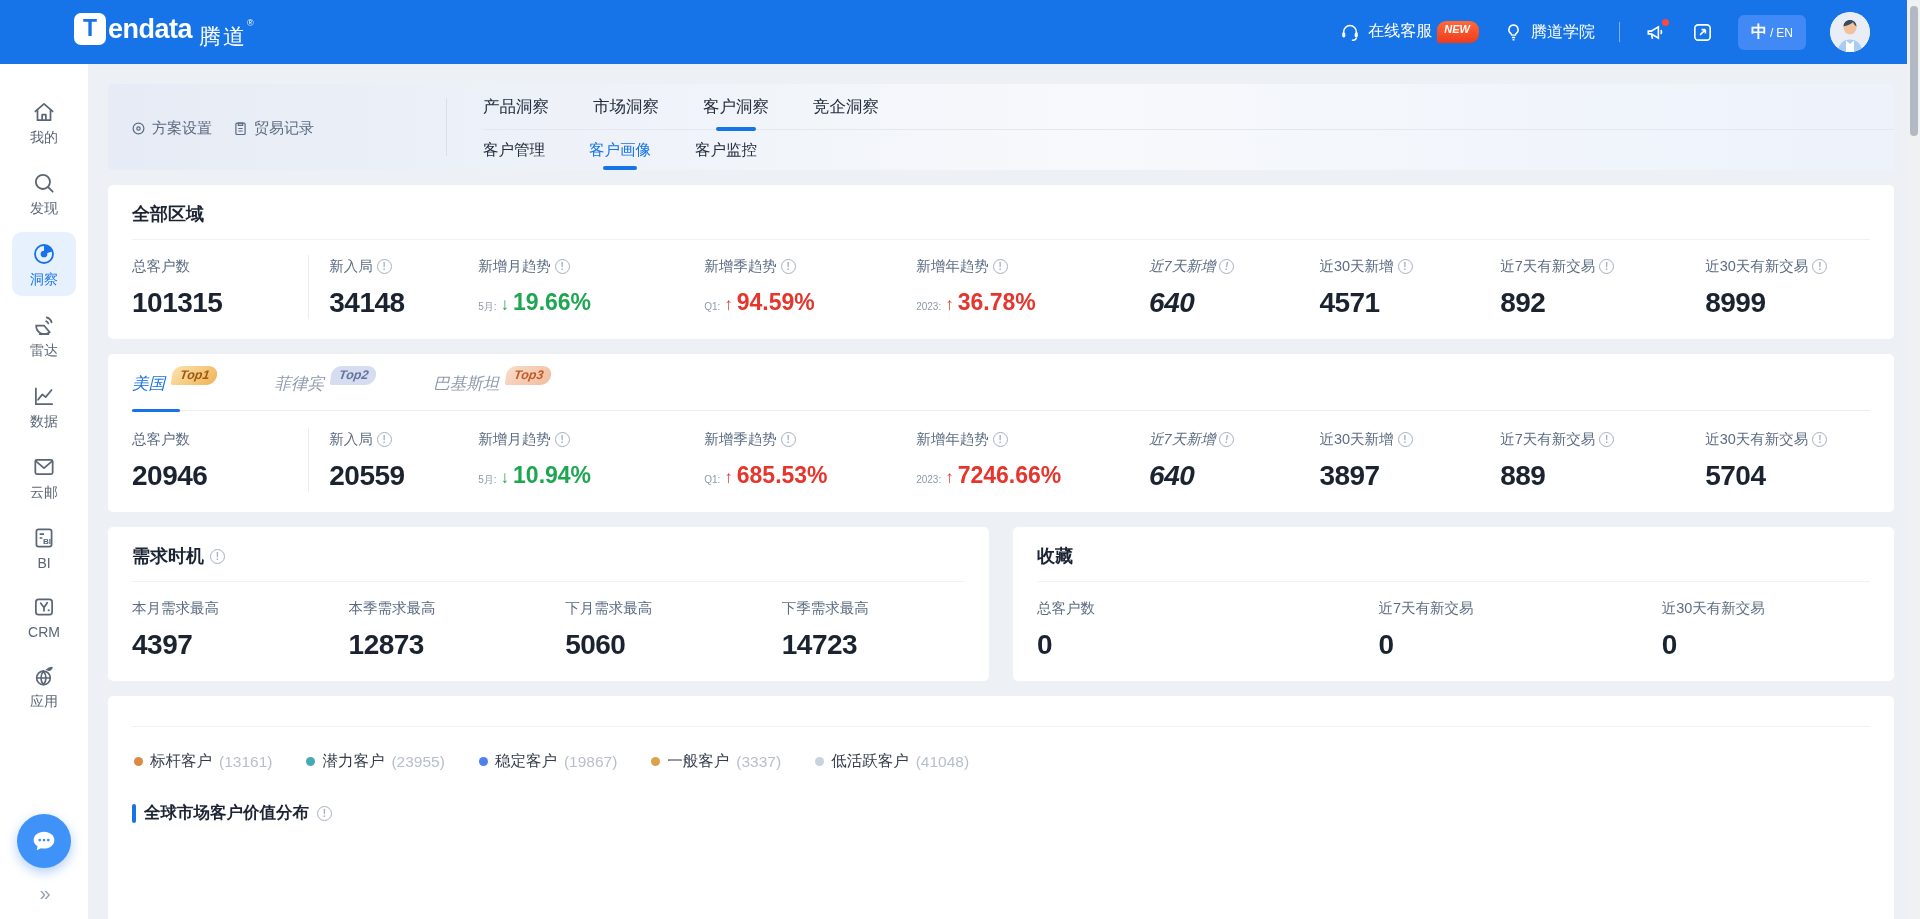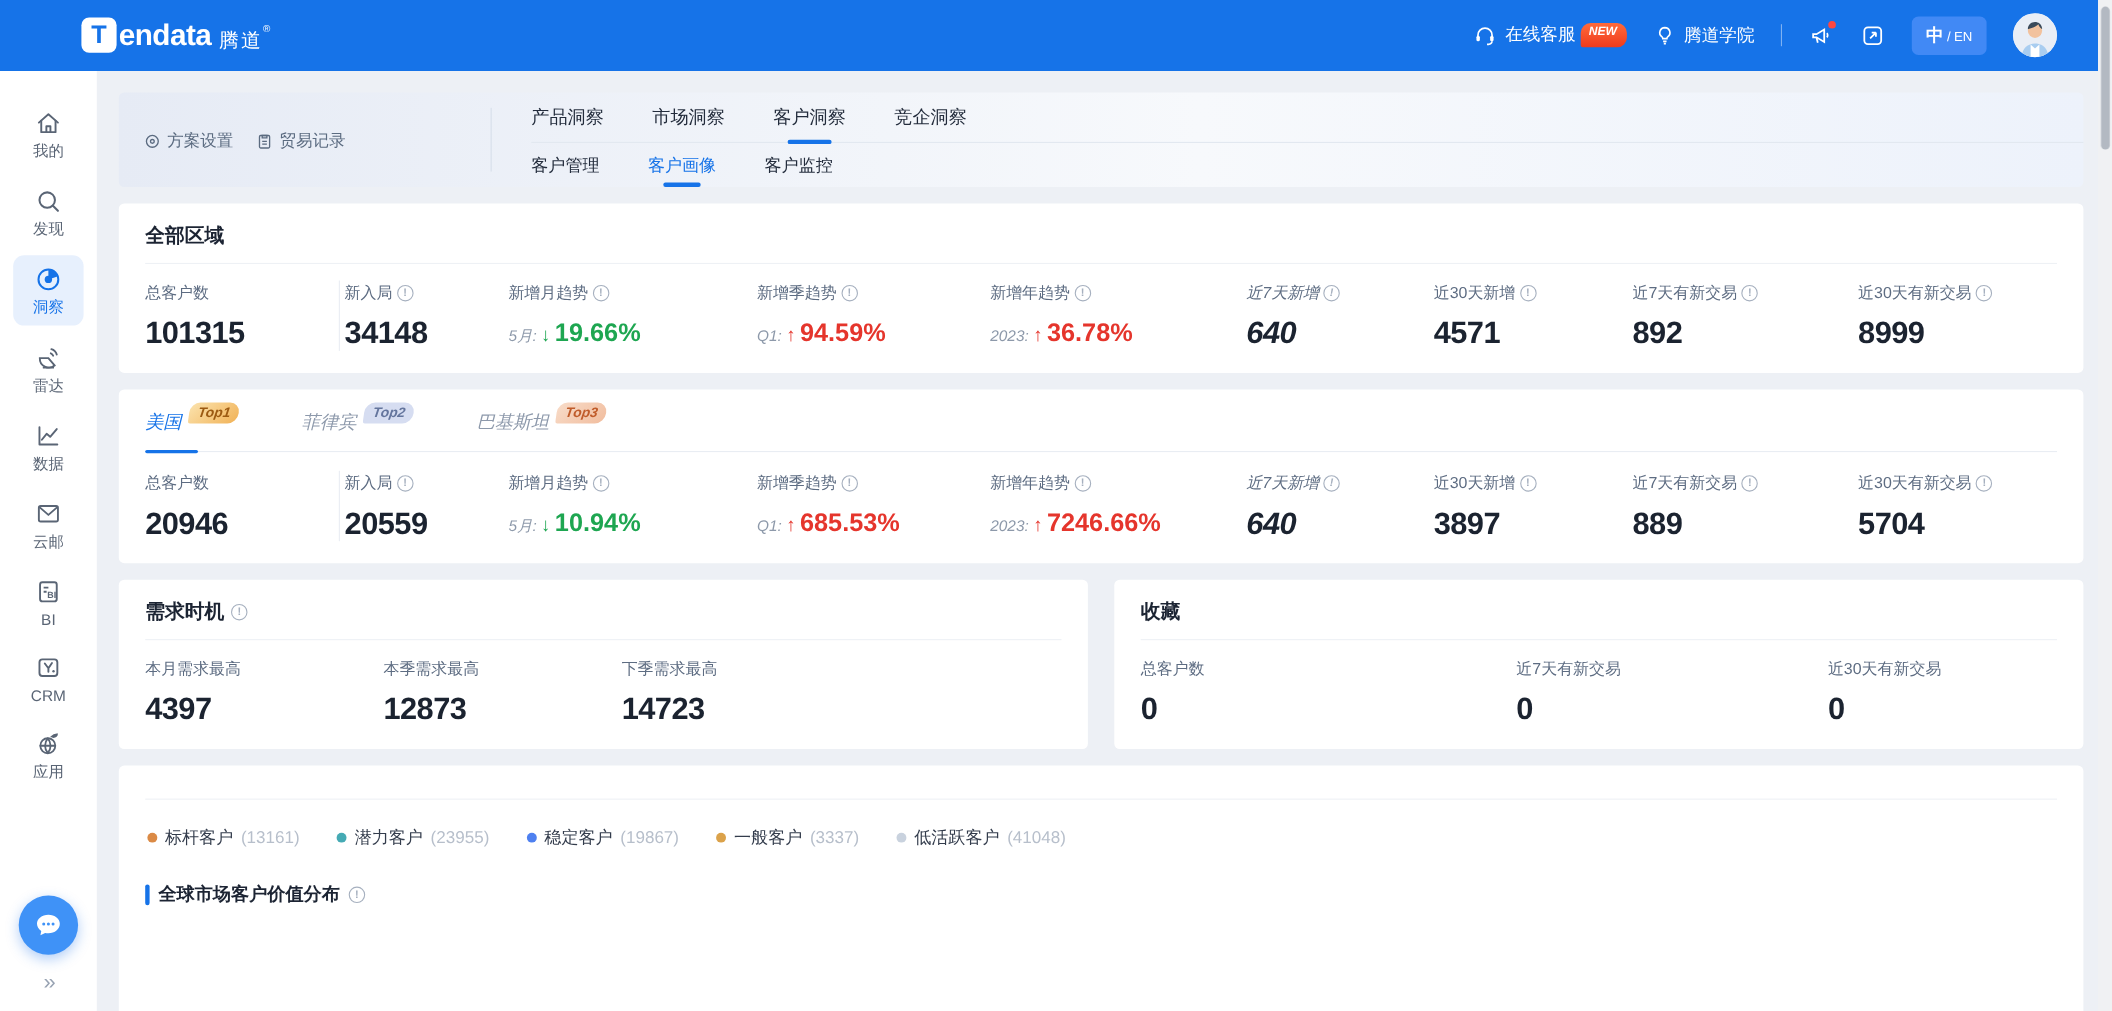--- a/index.html
+++ b/index.html
@@ -7,21 +7,21 @@
     font-family:"Liberation Sans","DejaVu Sans",sans-serif; background:#edf0f5; }
 
   
   .topbar { position:fixed; top:0; left:0; width:1920px; height:64px;
     background:#1673e8; display:flex; align-items:center; padding:0 50px 0 74px; z-index:30; }
   .logo { display:flex; align-items:flex-start; cursor:pointer; }
   .logo-box { width:32px; height:32px; background:#fff; border-radius:7px;
     display:flex; align-items:center; justify-content:center;
     font-weight:bold; font-size:23px; color:#1673e8; }
   .logo-word { color:#fff; font-size:27px; font-weight:bold; letter-spacing:-0.5px; margin-left:2px; line-height:32px;}
-  .logo-cn { color:#fff; font-size:18px; margin:9px 0 0 7px; letter-spacing:2px; }
+  .logo-cn { color:#fff; font-size:22px; margin:9px 0 0 7px; letter-spacing:2px; }
   .logo-reg { color:#fff; font-size:9px; margin-top:5px; }
   .topbar-right { margin-left:auto; display:flex; align-items:center; gap:24px; }
   .tb-item { display:flex; gap:7px; color:#fff; font-size:16px; cursor:pointer; }
   .badge-new { background:linear-gradient(180deg,#ff6a3a,#ef3b1d); color:#fff; font-size:11px;
     font-weight:bold; font-style:italic; padding:2px 9px 3px 7px; border-radius:9px 9px 9px 2px; margin-left:-2px;}
   .tb-divider { width:1px; height:20px; background:rgba(255,255,255,.45); }
   .icon-btn { position:relative; display:flex; cursor:pointer; }
   .red-dot { position:absolute; top:-2px; right:-2px; width:7px; height:7px; border-radius:50%; background:#ff4742; }
   .lang-btn { background:#4189f5; border-radius:6px; padding:7px 13px; color:#fff; cursor:pointer;
     display:flex; align-items:baseline; gap:3px; }
@@ -68,32 +68,32 @@
     bottom:0; width:34px; height:4px; border-radius:2px; background:#1673e8; }
 
   
   .section-card { padding:17px 24px 20px; margin-bottom:15px; }
   .card-title-row { display:flex; align-items:center; gap:6px; }
   .card-title { font-size:18px; font-weight:bold; color:#1c2433; }
   .hr { border:none; border-top:1px solid #eef1f5; margin:13px 0 15px; }
   .stats { display:flex; }
   .stat { padding-top:2px; }
   .stats .stat:nth-child(1){ flex:0 0 10.2%; border-right:1px solid #e9edf3; }
-  .stats .stat:nth-child(2){ flex:0 0 8.8%; padding-left:4px; }
+  .stats .stat:nth-child(2){ flex:0 0 8.8%; padding-left:4px;margin-left:16px; }
   .stats .stat:nth-child(3){ flex:0 0 13%; }
   .stats .stat:nth-child(4){ flex:0 0 12.2%; }
   .stats .stat:nth-child(5){ flex:0 0 13.4%; }
   .stats .stat:nth-child(6){ flex:0 0 9.8%;font-style:italic; }
   .stats .stat:nth-child(7){ flex:0 0 10.4%; }
   .stats .stat:nth-child(8){ flex:0 0 11.8%; }
   .stats .stat:nth-child(9){ flex:1; }
   .stat-label { display:flex; align-items:center; gap:4px; font-size:14.5px; color:#5d6c82; }
   .stat-value { margin-top:11px; font-size:28px; font-weight:bold; color:#1b2330; letter-spacing:-0.5px; }
   .trend-row { margin-top:13px; display:flex; align-items:baseline; gap:4px; }
-  .trend-prefix { font-size:14px; color:#8d99aa;font-style:italic; }
+  .trend-prefix { font-size:10px; color:#8d99aa; }
   .trend-arrow { font-size:17px; font-weight:bold; }
   .trend-value { font-size:23px; font-weight:bold; }
   .down .trend-arrow,.down .trend-value { color:#1ea651; }
   .up .trend-arrow,.up .trend-value { color:#e5352c; }
 
   .info-icon { width:15px; height:15px; border:1px solid #a6b0bf; border-radius:50%;
     display:inline-flex; align-items:center; justify-content:center; flex:0 0 15px;
     font-size:10px; color:#a6b0bf; font-weight:bold; cursor:pointer; }
   .info-icon::after { content:"!"; }
 
@@ -558,20 +558,26 @@
           <div class="stat-value">4397</div>
         </div>
         <div class="mini-stat stat">
           <div class="stat-label">
               <span>本季需求最高</span>
             </div>
           <div class="stat-value">12873</div>
         </div>
         <div class="mini-stat stat">
           <div class="stat-label">
+              <span>下月需求最高</span>
+            </div>
+          <div class="stat-value">5060</div>
+        </div>
+        <div class="mini-stat stat">
+          <div class="stat-label">
               <span>下季需求最高</span>
             </div>
           <div class="stat-value">14723</div>
         </div>
       </div>
     </div>
 
     <div class="card">
       <div class="card-title-row">
         <span class="card-title">收藏</span>

